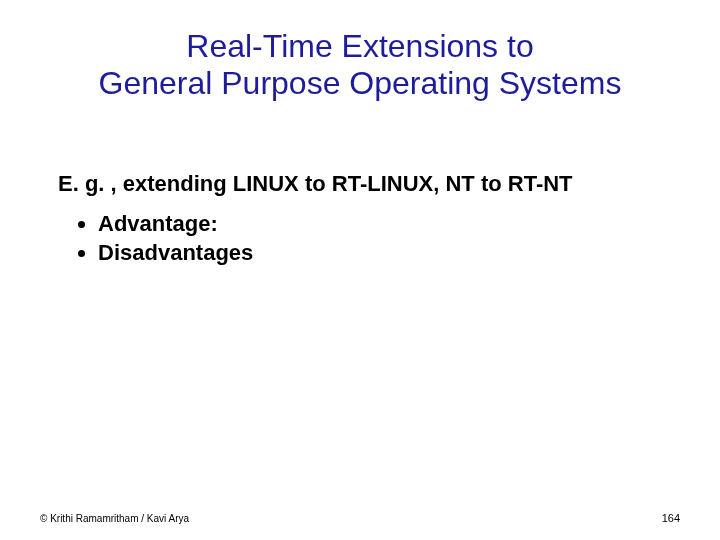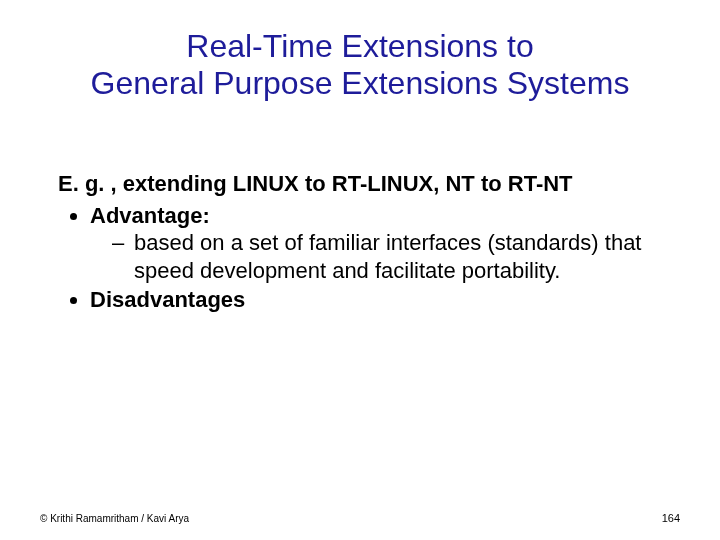--- a/index.html
+++ b/index.html
@@ -36,21 +36,21 @@
     color: #000000;
     font-size: 22px;
     line-height: 1.25;
   }
   .line-eg {
     font-weight: bold;
     margin-bottom: 4px;
   }
   ul.level1 {
     list-style: disc;
-    margin: 4px;
+    margin: 12px;
     padding-left: 28px;
   }
   ul.level1 > li {
     font-weight: bold;
     margin-bottom: 2px;
   }
   ul.level2 {
     list-style: none;
     margin: 0;
     padding-left: 22px;
@@ -82,31 +82,28 @@
     color: #000;
   }
 </style>
 </head>
 <body>
 
 <div class="slide">
 
   <div class="title">
     <span>Real-Time Extensions to</span><br>
-    <span>General Purpose Extensions Systems</span>
+    <span>General Purpose Operating Systems</span>
   </div>
 
   <div class="content">
     <div class="line-eg">E. g. , extending LINUX to RT-LINUX, NT to RT-NT</div>
     <ul class="level1">
       <li>
         <span>Advantage:</span>
-        <ul class="level2">
-          <li> based on a set of familiar interfaces (standards) that speed development and facilitate portability.</li>
-        </ul>
       </li>
       <li>
         <span>Disadvantages</span>
       </li>
     </ul>
   </div>
 
   <div class="footer-left">© Krithi Ramamritham / Kavi Arya</div>
   <div class="footer-right">164</div>
 

